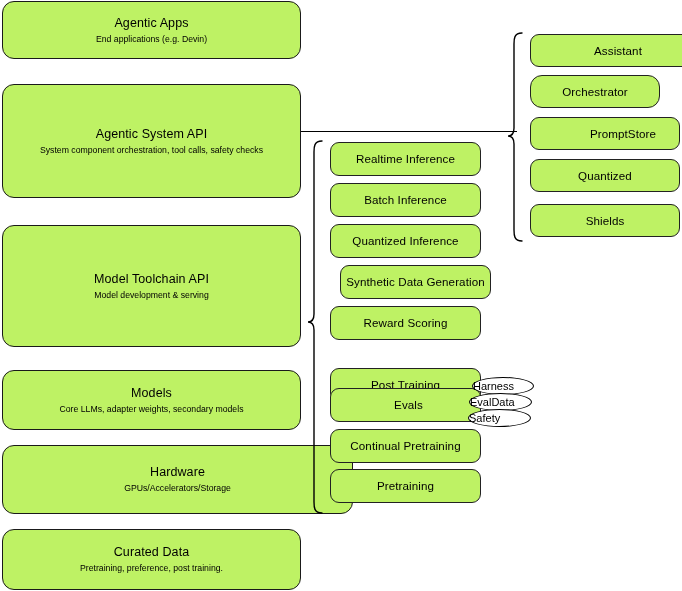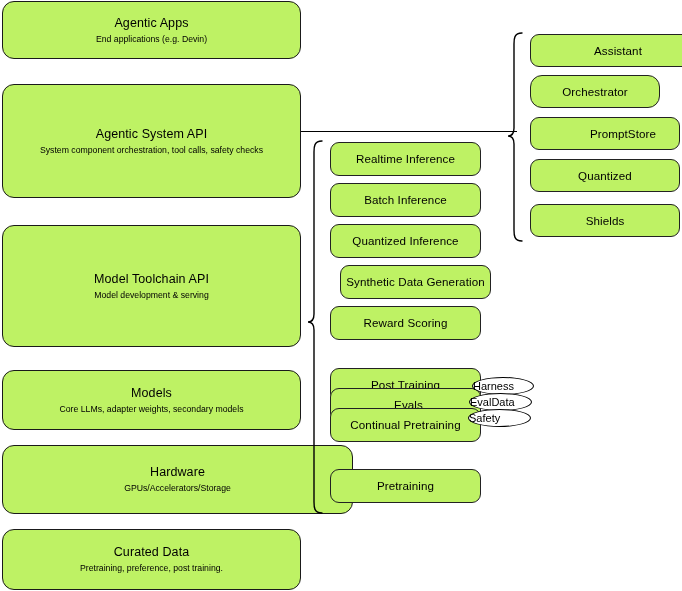--- a/index.html
+++ b/index.html
@@ -165,21 +165,21 @@
   </div>
   <div class="box pill-box" style="left:330px; top:306px; width:151px; height:34px;">
     <div class="title">Reward Scoring</div>
   </div>
   <div class="box pill-box" style="left:330px; top:368px; width:151px; height:34px;">
     <div class="title">Post Training</div>
   </div>
   <div class="box pill-box" style="left:330px; top:388px; width:151px; height:34px;padding-left:12px;">
     <div class="title">Evals</div>
   </div>
-  <div class="box pill-box" style="left:330px; top:408px; width:151px; height:34px;">
+  <div class="box pill-box" style="left:330px; top:429px; width:151px; height:34px;">
     <div class="title">Continual Pretraining</div>
   </div>
   <div class="box pill-box" style="left:330px; top:469px; width:151px; height:34px;">
     <div class="title">Pretraining</div>
   </div>
 
   <div class="badge" style="left:472px; top:377px; width:62px; height:18px;">
     <span>Harness</span>
   </div>
   <div class="badge" style="left:469px; top:393px; width:63px; height:18px;">

